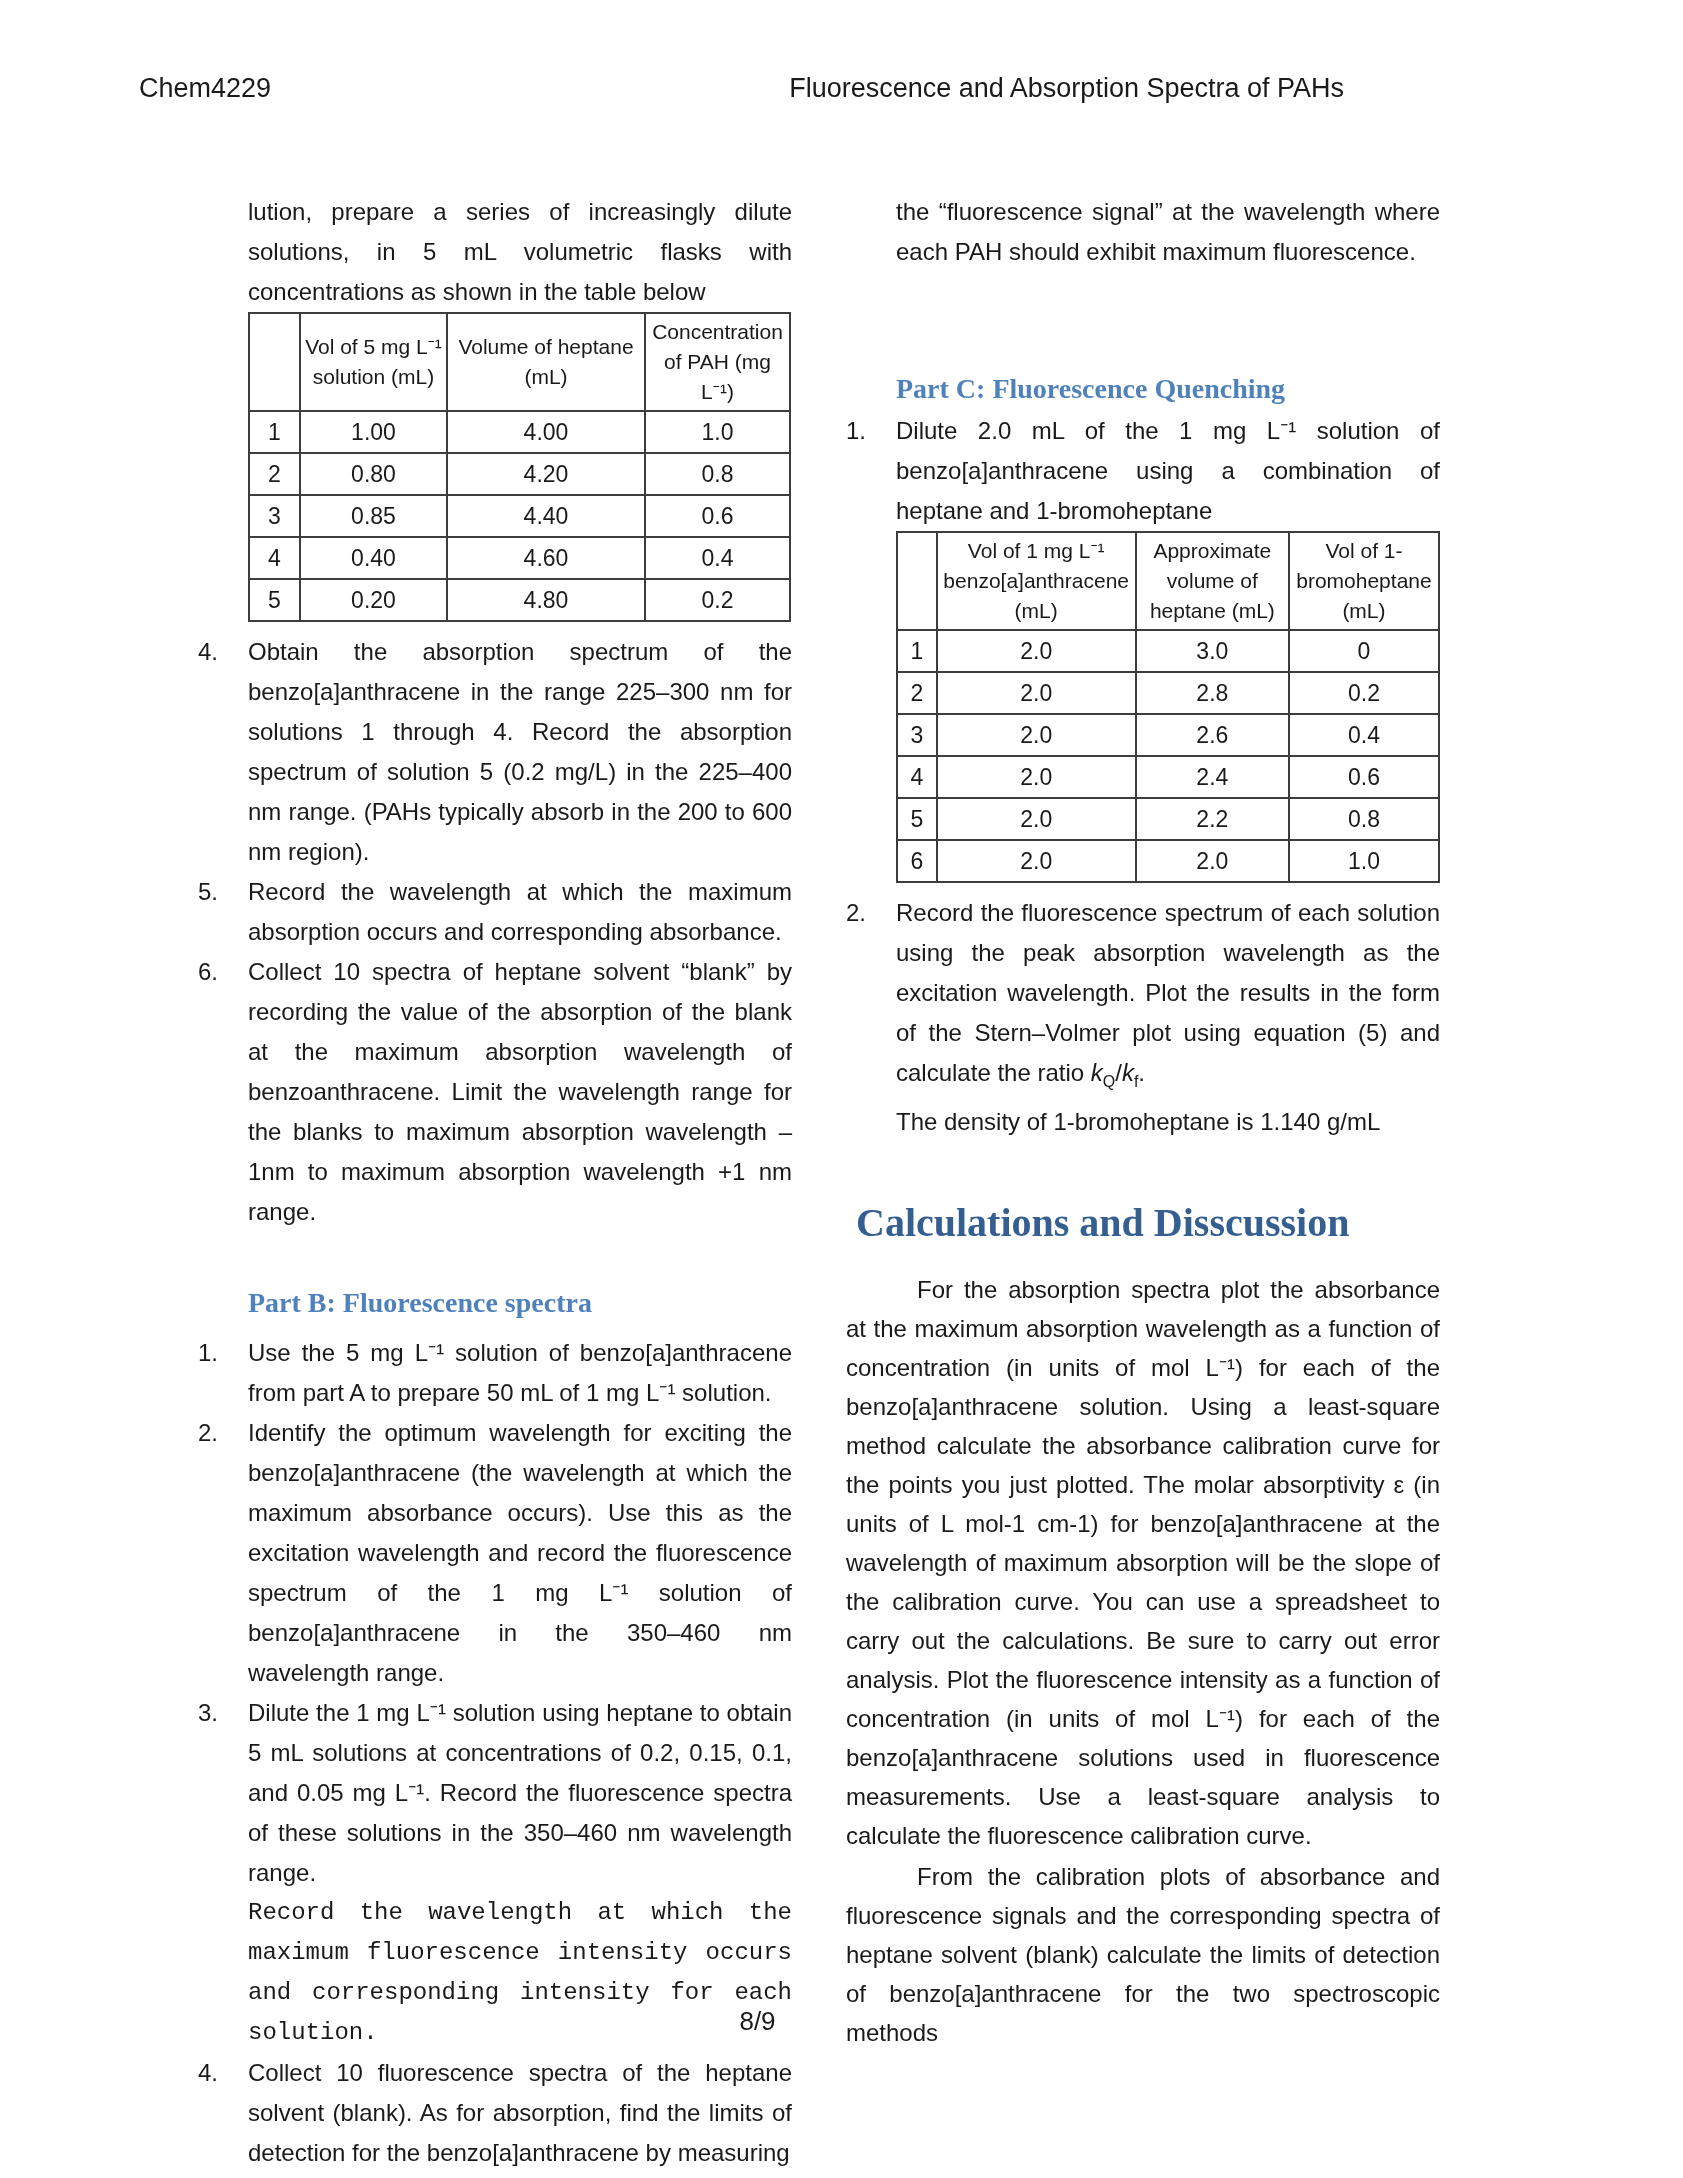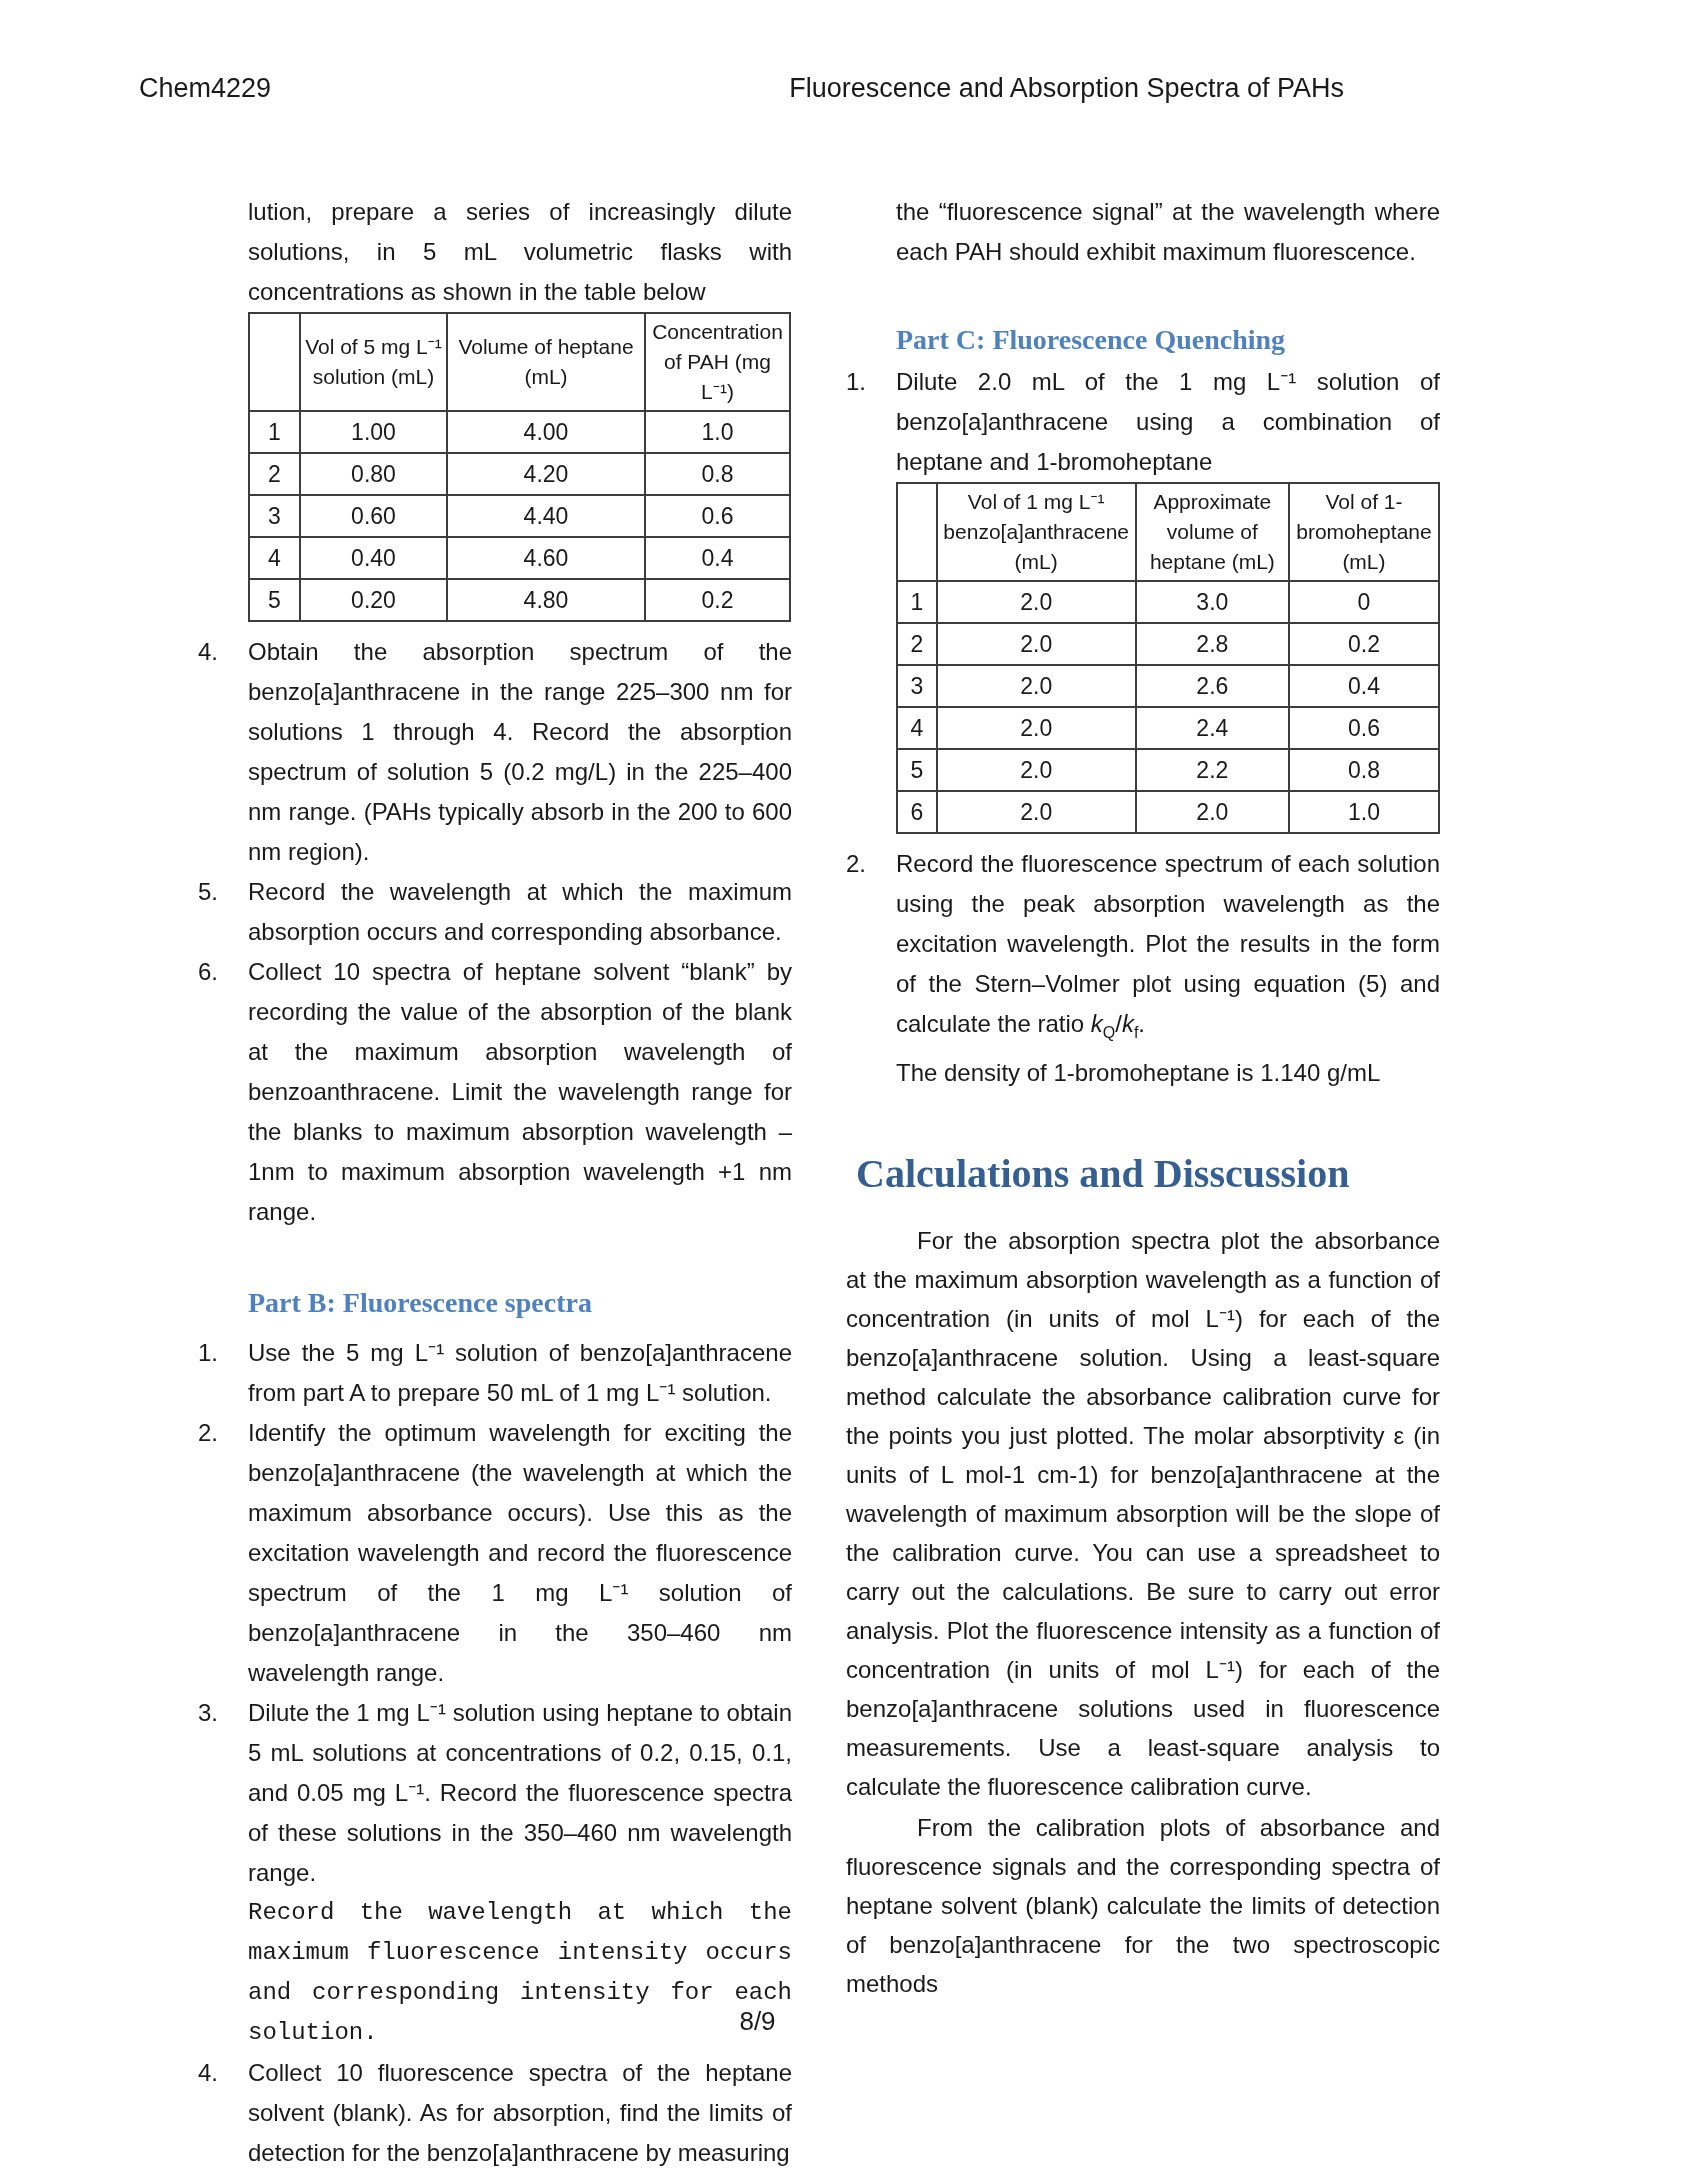--- a/index.html
+++ b/index.html
@@ -44,21 +44,21 @@
   }
   .tbl th { font-size:21px; line-height:30px; padding:3px 3px; }
   .tbl td { font-size:23px; height:41px; padding:0 4px; }
 
   .part-heading {
     font-family:"Liberation Serif", serif; font-weight:bold;
     color:var(--heading2, #4F81BD);
     font-size:28px; line-height:40px;
     margin:51px 0 10px 50px;
   }
-  .part-heading.pc { margin-top:48px; margin-bottom:2px; }
+  .part-heading.pc { margin-top:97px; margin-bottom:2px; }
 
   .calc-heading {
     font-family:"Liberation Serif", serif; font-weight:bold;
     color:var(--heading1, #365F91);
     font-size:40px; line-height:51px;
     margin:55px 0 22px 10px;
   }
   .calc-para { text-align:justify; line-height:39px; text-indent:71px; margin-top:2px; }
 
   .ratio-k { font-style:italic; }
@@ -110,21 +110,21 @@
             <td>1.0</td>
           </tr>
           <tr>
             <td>2</td>
             <td>0.80</td>
             <td>4.20</td>
             <td>0.8</td>
           </tr>
           <tr>
             <td>3</td>
-            <td>0.60</td>
+            <td>0.85</td>
             <td>4.40</td>
             <td>0.6</td>
           </tr>
           <tr>
             <td>4</td>
             <td>0.40</td>
             <td>4.60</td>
             <td>0.4</td>
           </tr>
           <tr>

